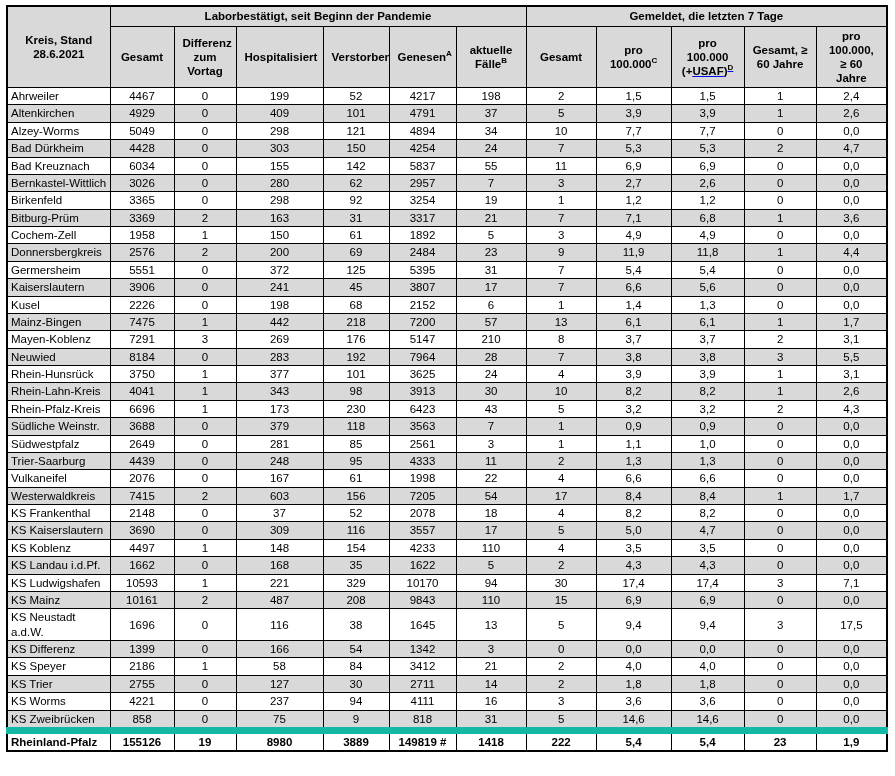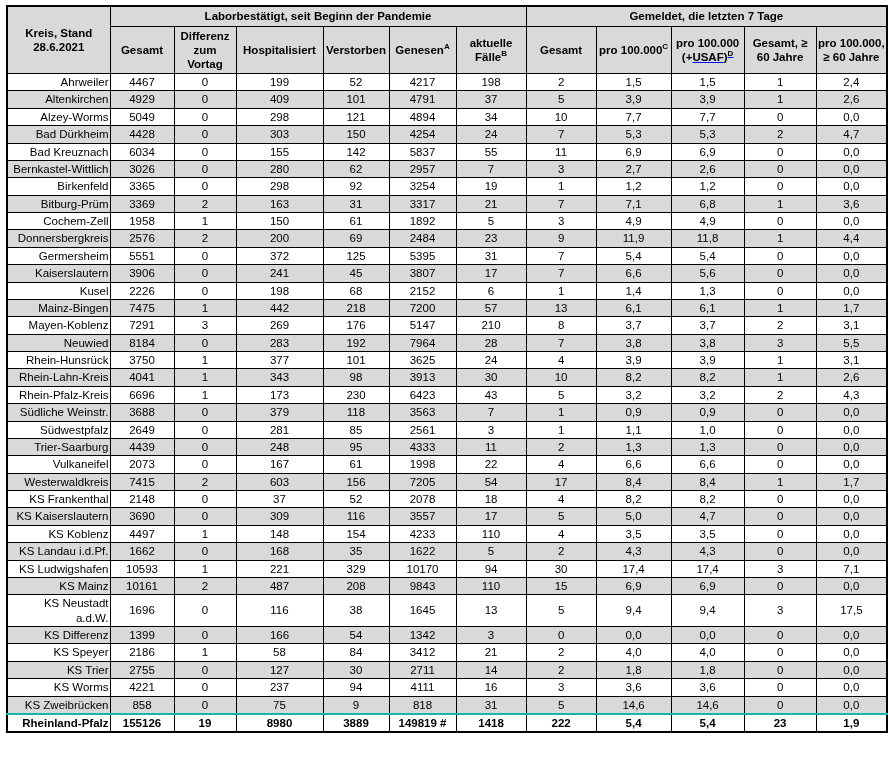--- a/index.html
+++ b/index.html
@@ -23,48 +23,48 @@
     border: 1px solid #000000;
     overflow: hidden;
   }
   th {
     background: #d9d9d9;
     font-weight: bold;
     font-size: 11.5px;
     line-height: 1.22;
     text-align: center;
     vertical-align: middle;
-    padding: 2px 1px;
+    padding: 2px 8px;
   }
   th.group {
     height: 17px;
     padding: 1px 7px;
     text-align: center;
   }
   th.corner {
     font-size: 11.5px;
   }
   td {
     font-size: 11.5px;
     line-height: 1.25;
     text-align: center;
     vertical-align: middle;
     padding: 1px 2px;
     color: #000000;
     background: #ffffff;
   }
   td.name {
-    text-align: right;
+    text-align: left;
     padding-left: 3px;
     padding-right: 1px;
   }
   tr.stripe td { background: #d9d9d9; }
   tr.total td {
     font-weight: bold;
-    border-top: 2px solid #14b8a6;
+    border-top: 7px solid #14b8a6;
     background: #ffffff;
   }
   sup {
     font-size: 8px;
     line-height: 0;
     vertical-align: super;
   }
   .usaf-link, sup.sup-link {
     text-decoration: underline;
     text-decoration-color: #0000ee;
@@ -417,21 +417,21 @@
           <td>4333</td>
           <td>11</td>
           <td>2</td>
           <td>1,3</td>
           <td>1,3</td>
           <td>0</td>
           <td>0,0</td>
         </tr>
         <tr>
           <td class="name">Vulkaneifel</td>
-          <td>2073</td>
+          <td>2076</td>
           <td>0</td>
           <td>167</td>
           <td>61</td>
           <td>1998</td>
           <td>22</td>
           <td>4</td>
           <td>6,6</td>
           <td>6,6</td>
           <td>0</td>
           <td>0,0</td>

